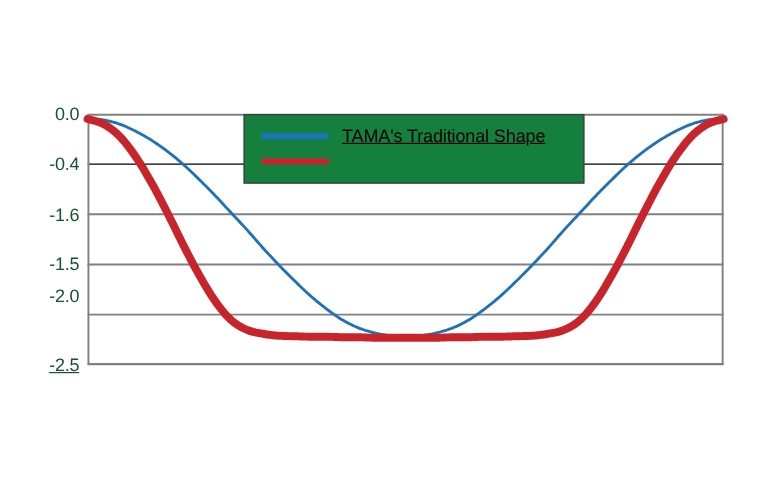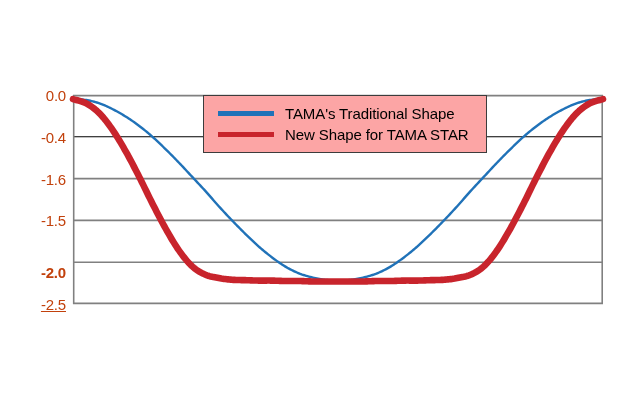--- a/index.html
+++ b/index.html
@@ -44,44 +44,45 @@
   }
 
   
   .ytick-label {
     position: absolute;
     right: 0;
     width: 40px;
     text-align: right;
     font-size: 15px;
     line-height: 15px;
-    color: #c2410c;
+    color: #14532d;
     font-family: "Liberation Sans", sans-serif;
     letter-spacing: -0.2px;
     white-space: nowrap;
   }
   #ytick-labels {
     position: absolute;
     left: 24px;
     top: 95px;
     width: 42px;
     height: 209px;
   }
 
   
   #legend {
     position: absolute;
     left: 203px;
     top: 95px;
     width: 284px;
     height: 58px;
-    background: #fca5a5;
+    background: #15803d;
     border: 1px solid #3c3c3c;
     box-sizing: border-box;
     padding: 7px 0 0 0;
+    text-decoration: underline;
   }
   .legend-row {
     display: flex;
     align-items: center;
     height: 21px;
     padding-left: 14px;
   }
   .legend-swatch {
     width: 56px;
     flex: 0 0 56px;
@@ -103,21 +104,21 @@
 </head>
 <body>
 
 <div id="figure">
 
   <div id="ytick-labels">
     <div class="ytick-label" style="top:-7px;">0.0</div>
     <div class="ytick-label" style="top:34.8px;">-0.4</div>
     <div class="ytick-label" style="top:76.6px;">-1.6</div>
     <div class="ytick-label" style="top:118.4px;">-1.5</div>
-    <div class="ytick-label" style="top:170px;font-weight:bold;">-2.0</div>
+    <div class="ytick-label" style="top:145px;">-2.0</div>
     <div class="ytick-label" style="top:202px;text-decoration:underline;">-2.5</div>
   </div>
 
   <div id="plot-area">
     <svg id="plot-svg" viewBox="0 0 530 209" preserveAspectRatio="none">
       <g>
         <line x1="0" y1="0.6" x2="530" y2="0.6" stroke="#808080" stroke-width="1.6"></line>
         <line x1="0" y1="41.8" x2="530" y2="41.8" stroke="#000000" stroke-width="1.1"></line>
         <line x1="0" y1="83.6" x2="530" y2="83.6" stroke="#808080" stroke-width="1.6"></line>
         <line x1="0" y1="125.4" x2="530" y2="125.4" stroke="#808080" stroke-width="1.6"></line>
@@ -139,17 +140,16 @@
     <div class="legend-row">
       <span class="legend-swatch">
         <span class="bar" id="swatch-0" style="height:5px;background:#2072b8;"></span>
       </span>
       <span class="legend-label">TAMA's Traditional Shape</span>
     </div>
     <div class="legend-row">
       <span class="legend-swatch">
         <span class="bar" id="swatch-1" style="height:5px;background:#c8242c;"></span>
       </span>
-      <span class="legend-label">New Shape for TAMA STAR</span>
     </div>
   </div>
 
 </div>
 
 </body></html>

